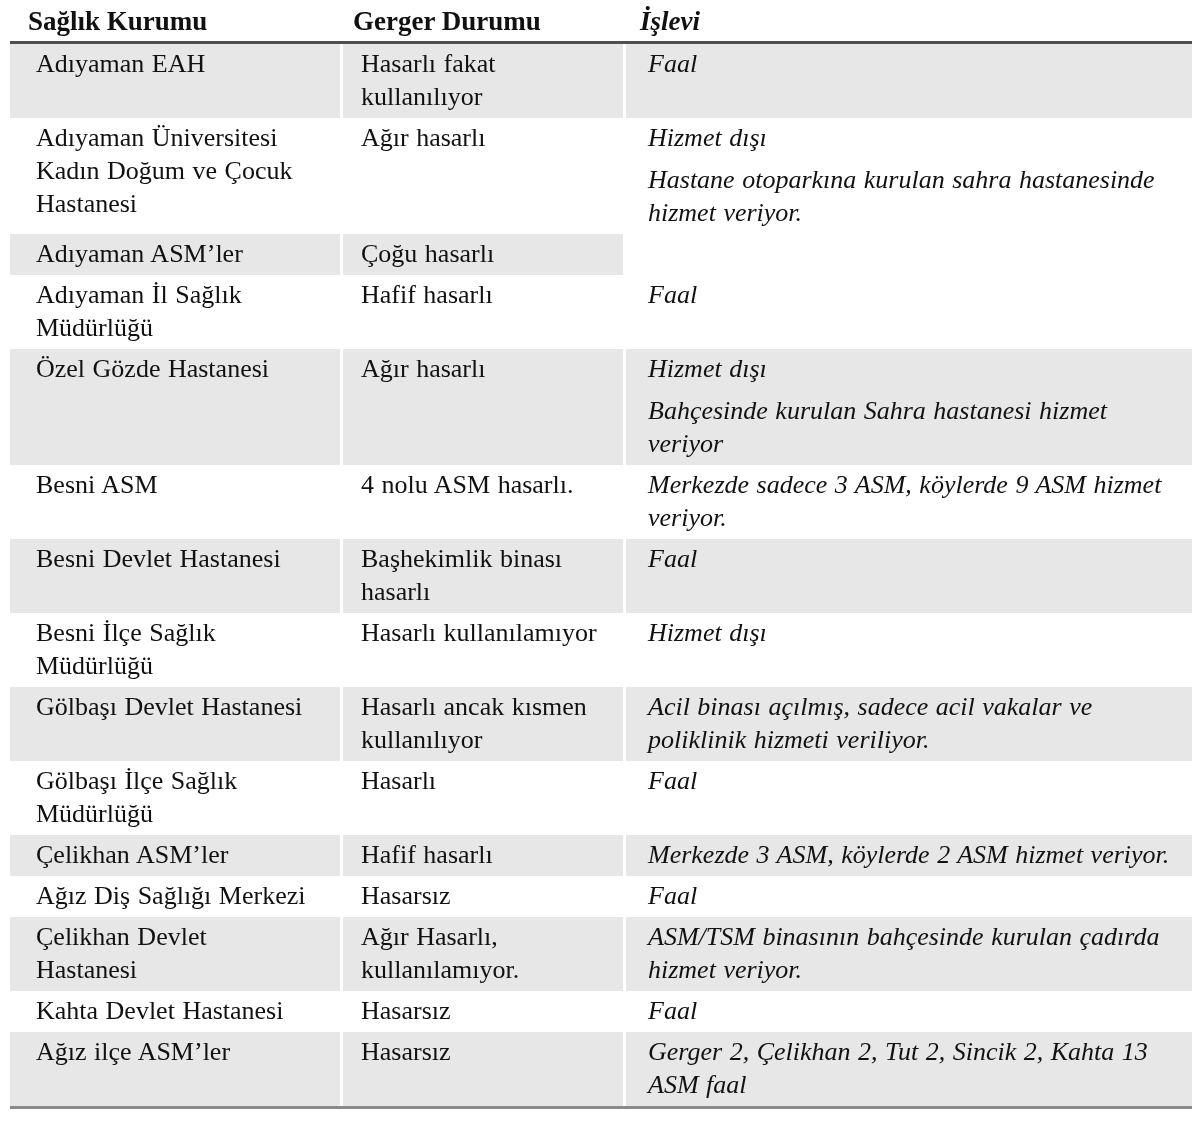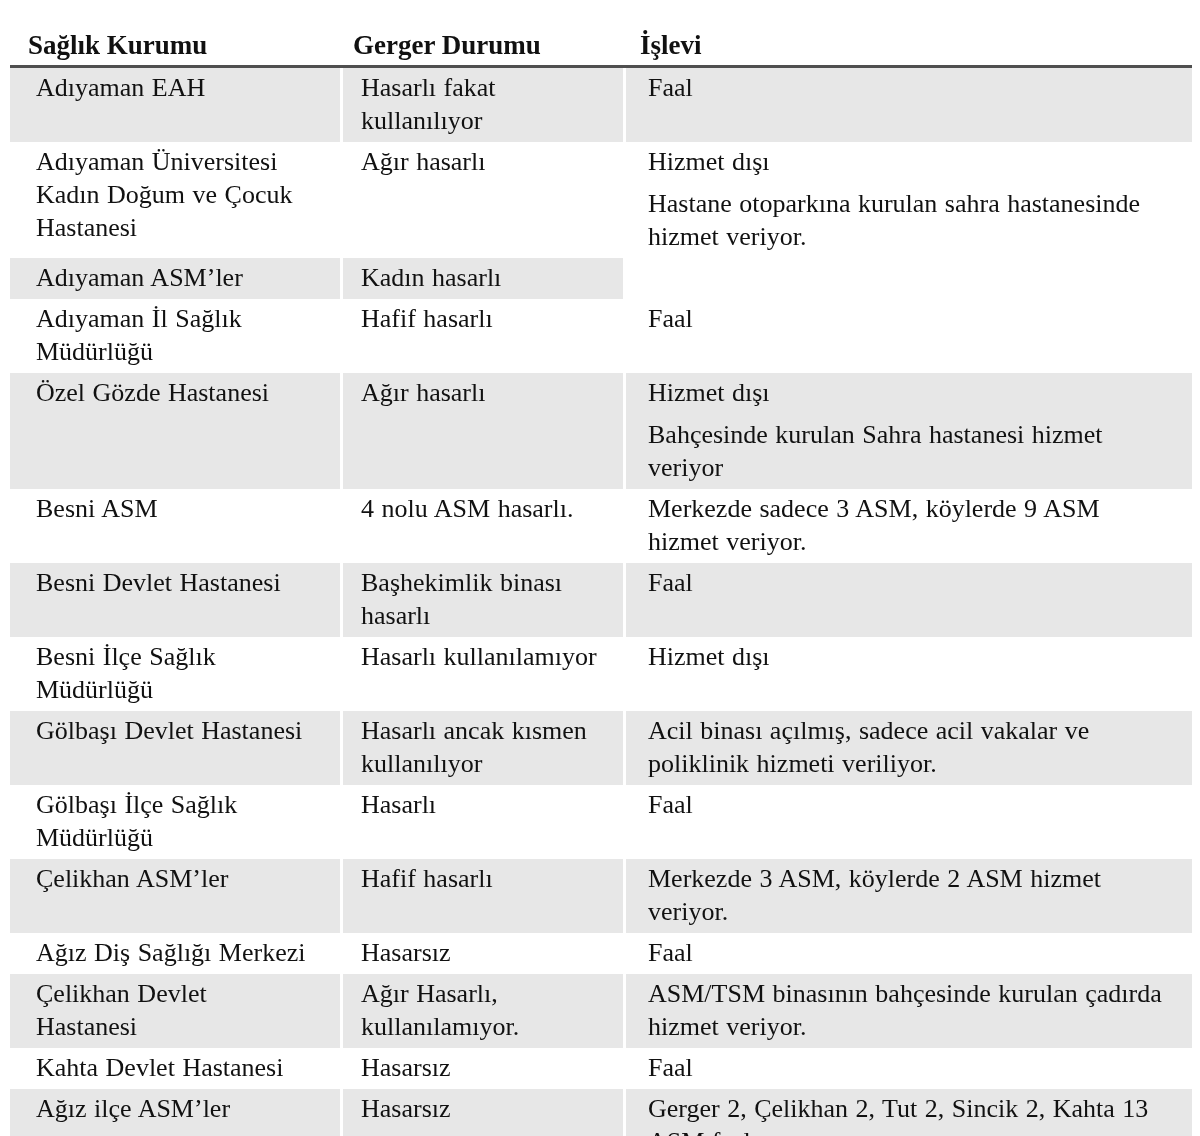--- a/index.html
+++ b/index.html
@@ -21,29 +21,28 @@
     grid-template-columns: 330px 280px 1fr;
     column-gap: 3px;
   }
   .cell {
     font-size: 26px;
     line-height: 33px;
     padding: 3px 10px 5px 14px;
   }
   .c1 { padding-left: 18px; padding-right: 28px; }
   .c2 { padding-left: 10px; padding-right: 6px; }
-  .c3 { padding-left: 14px; padding-right: 16px; }
+  .c3 { padding-left: 14px; padding-right: 16px; font-style: italic; }
   .header-row { border-bottom: 3px solid var(--header-rule, #4f4f4f); }
   .header-row .cell {
     font-weight: bold;
     font-size: 27px;
     padding-top: 3px;
     padding-bottom: 3px;
     background: #ffffff;
-    margin-top: 24px;
   }
   .tbody .row:nth-child(odd) .cell { background: var(--stripe, #e7e7e7); }
   .cell p { word-spacing: 1px; margin-left: 8px; }
   .cell p + p { margin-top: 9px; }
   .cell p:empty { display: none; }
 </style>
 </head>
 <body>
 
 <div class="doc-table">
@@ -79,21 +78,21 @@
           <p>Hizmet dışı</p>
           <p>Hastane otoparkına kurulan sahra hastanesinde hizmet veriyor.</p>
         </div>
     </div>
 
     <div class="row">
       <div class="cell c1">
           <p>Adıyaman ASM’ler</p>
         </div>
       <div class="cell c2">
-          <p>Kadın hasarlı</p>
+          <p>Çoğu hasarlı</p>
         </div>
     </div>
 
     <div class="row">
       <div class="cell c1">
           <p>Adıyaman İl Sağlık Müdürlüğü</p>
         </div>
       <div class="cell c2">
           <p>Hafif hasarlı</p>
         </div>

